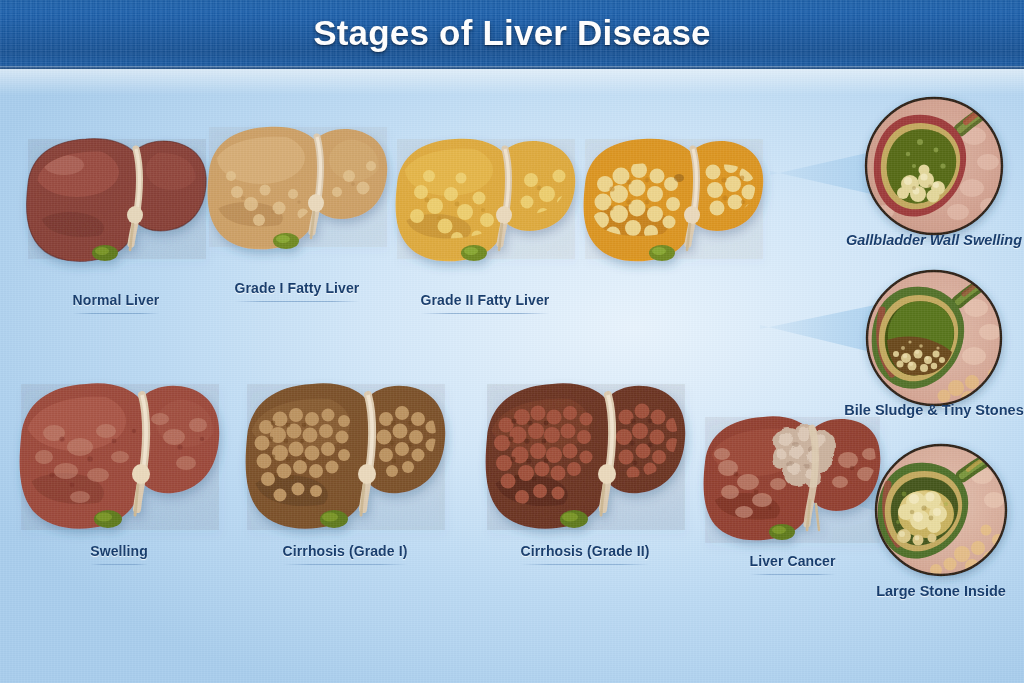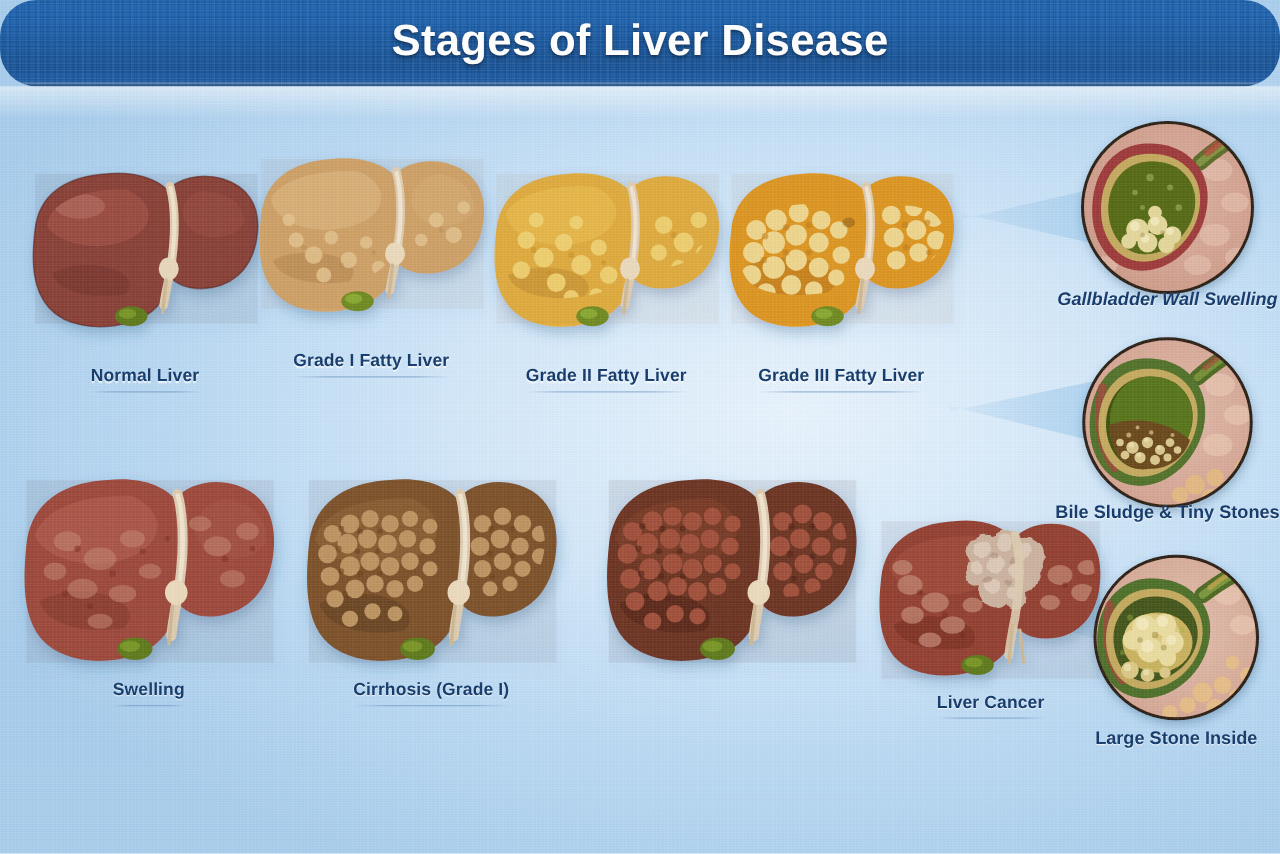--- a/index.html
+++ b/index.html
@@ -24,21 +24,21 @@
       repeating-linear-gradient(0deg, rgba(255,255,255,.055) 0 1px, rgba(0,0,0,.012) 1px 2px),
       repeating-linear-gradient(90deg, rgba(255,255,255,.04) 0 1px, rgba(0,0,0,.01) 1px 3px);
     opacity:.75; z-index:40;
   }
 
   
   .titlebar{
     position:absolute; left:0; top:0; width:1024px; height:69px;
     background:
       linear-gradient(180deg,#1f63ad 0%,#1e63b0 18%,#1b5ba4 48%,#1a5598 76%,#1d5da6 94%,#17477f 100%);
-    overflow:hidden; z-index:5;border-radius:29px;
+    overflow:hidden; z-index:5;
   }
   .titlebar::before{
     content:""; position:absolute; inset:0;
     background-image:
       repeating-linear-gradient(90deg, rgba(255,255,255,.035) 0 2px, rgba(0,0,0,.03) 2px 5px),
       repeating-linear-gradient(0deg, rgba(255,255,255,.03) 0 1px, rgba(0,0,0,.022) 1px 3px);
     opacity:.85;
   }
   .titlebar::after{
     content:""; position:absolute; left:0; right:0; bottom:0; height:3px;
@@ -355,24 +355,20 @@
           <rect x="6" y="7" width="178" height="120" fill="#9a6a12" opacity=".16"></rect>
         </g>
         <path d="M114,17 C119,36 118,62 114,86 C112,96 110,104 109,112" stroke="#ddcbb0" stroke-width="7" fill="none" stroke-linecap="round"></path>
         <path d="M114,17 C119,36 118,62 114,86" stroke="#f2e6d1" stroke-width="3.2" fill="none" opacity=".9"></path>
         <ellipse cx="113" cy="83" rx="8" ry="9" fill="#ead9bc"></ellipse>
         <path d="M111,92 C110,100 109,110 108,118" stroke="#cdb894" stroke-width="2.6" fill="none" stroke-linecap="round"></path>
         <ellipse cx="83" cy="121" rx="13" ry="8" fill="#6f8a22"></ellipse>
         <ellipse cx="80" cy="119" rx="7" ry="4" fill="#8fae34" opacity=".8"></ellipse>
       </g>
     </svg>
-    <div class="caption" style="top:160px;">
-      <span>Grade III Fatty Liver</span>
-      <span class="rule"></span>
-    </div>
   </div>
 
   <div class="specimen" style="left:14px; top:375px; width:210px; height:155px;">
     <svg class="art" viewBox="0 0 210 155">
       <g filter="url(#softshadow)">
         <path d="M7,62 C10,28 35,11 72,9 C99,6 117,14 126,24 C136,13 155,7 175,13
                  C197,20 207,38 205,64 C203,93 188,112 165,117 C146,121 134,115 127,106
                  C126,127 114,143 92,150 C63,158 34,153 19,136 C5,119 4,93 7,62 Z" fill="#a14a3a"></path>
         <g clip-path="url(#liverClip)" style="transform-box:fill-box">
           <ellipse cx="62" cy="46" rx="50" ry="30" fill="#bb6452" opacity=".55"></ellipse>
@@ -579,20 +575,24 @@
           <rect x="7" y="9" width="198" height="146" fill="#3e1a0c" opacity=".2"></rect>
         </g>
         <path d="M128,20 C134,42 133,74 128,102 C126,114 124,124 123,134" stroke="#ddcbb0" stroke-width="8" fill="none" stroke-linecap="round"></path>
         <path d="M128,20 C134,42 133,74 128,102" stroke="#f2e6d1" stroke-width="3.6" fill="none" opacity=".9"></path>
         <ellipse cx="127" cy="99" rx="9" ry="10" fill="#ead9bc"></ellipse>
         <path d="M124,110 C123,120 122,130 121,140" stroke="#cdb894" stroke-width="2.8" fill="none" stroke-linecap="round"></path>
         <ellipse cx="94" cy="144" rx="14" ry="9" fill="#5f7a1c"></ellipse>
         <ellipse cx="90" cy="142" rx="8" ry="4.5" fill="#7f9c2c" opacity=".8"></ellipse>
       </g>
     </svg>
+    <div class="caption" style="top:168px;">
+      <span>Cirrhosis (Grade II)</span>
+      <span class="rule"></span>
+    </div>
   </div>
 
   <div class="specimen" style="left:700px; top:408px; width:185px; height:135px;">
     <svg class="art" viewBox="0 0 185 135">
       <g filter="url(#softshadow)">
         <path d="M5,54 C8,26 30,11 63,9 C87,6 103,14 111,23 C120,13 137,8 155,13
                  C175,19 182,35 180,58 C178,82 166,98 146,102 C129,105 118,100 112,92
                  C111,110 100,123 80,129 C54,136 28,132 15,117 C3,102 2,80 5,54 Z" fill="#97402f"></path>
         <g clip-path="url(#liverClip)" style="transform-box:fill-box">
           <ellipse cx="55" cy="42" rx="44" ry="26" fill="#ac5341" opacity=".5"></ellipse>

